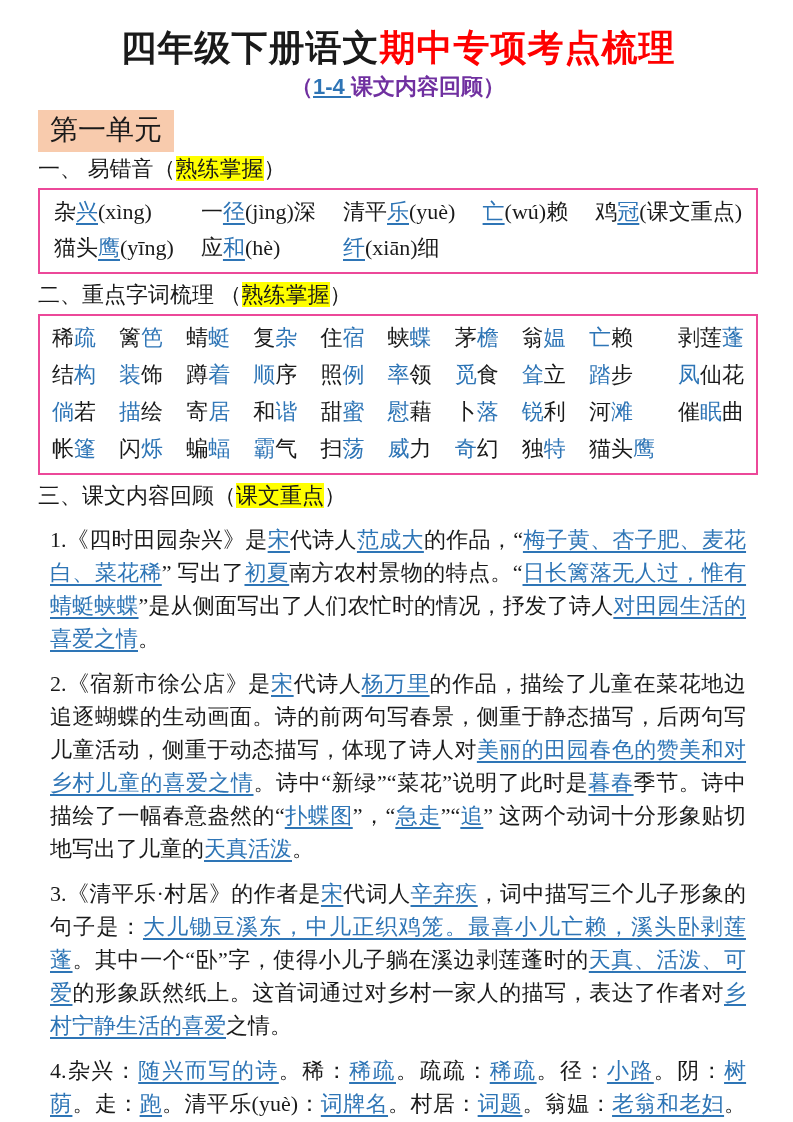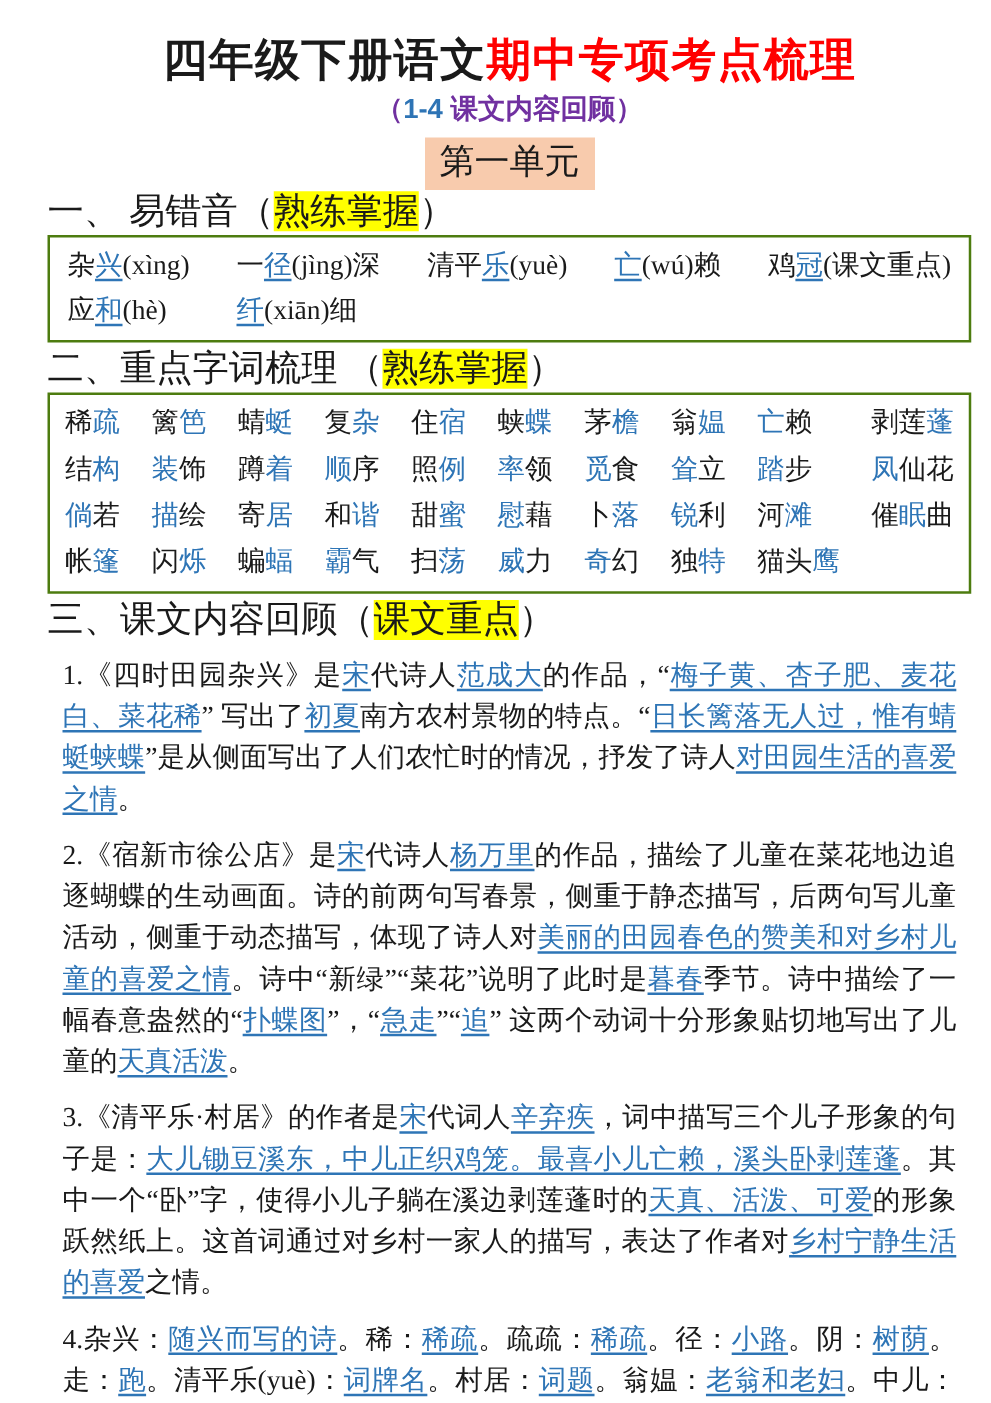--- a/index.html
+++ b/index.html
@@ -1,36 +1,36 @@
 <!DOCTYPE html>
 <html><head>
 <meta charset="utf-8">
 <style>
   html,body{margin:0;padding:0;background:#ffffff;}
   body{
     width:793px;height:1122px;overflow:hidden;
     font-family:"Liberation Serif","DejaVu Serif",serif;
     color:#1a1a1a;
   }
-  .page{box-sizing:border-box;width:793px;height:942px;padding:26px 16px 0 38px;}
+  .page{box-sizing:border-box;width:793px;height:942px;padding:26px 35px 0 38px;}
   .title{text-align:center;font-size:36px;font-weight:bold;letter-spacing:1px;line-height:44px;}
   .subtitle{text-align:center;font-size:22px;font-weight:bold;line-height:30px;margin-top:2px;}
-  .unit-row{text-align:center;margin:8px 0 0;}
+  .unit-row{margin:8px 0 0;}
   .unit-box{display:inline-block;background:#F8CBAD;font-size:28px;line-height:36px;padding:2px 12px 4px;}
-  .sec{font-size:29px;line-height:30px;margin:2px 0 4px;}
-  .tbl{border:2px solid #4d7c0f;display:grid;justify-content:space-between;
+  .sec{font-size:22px;line-height:30px;margin:2px 0 4px;}
+  .tbl{border:2px solid #ec4899;display:grid;justify-content:space-between;
        font-size:22px;line-height:30px;margin:1px 0 6px;}
   .t1{grid-template-columns:repeat(5,max-content);padding:7px 14px 9px;row-gap:6px;}
   .t2{grid-template-columns:repeat(10,max-content);padding:7px 12px 9px;row-gap:7px;}
   .para{font-size:22px;line-height:33px;text-align:justify;margin:12px;}
   
   .seg-k{}
   .seg-r{color:#FF0000;}
   .seg-p{color:#7030A0;}
-  .seg-nb{color:#2E74B5;font-family:"Liberation Sans","DejaVu Sans",sans-serif;font-weight:bold;}
+  .seg-nb{color:#2E74B5;font-family:"Liberation Sans","DejaVu Sans",sans-serif;font-weight:bold;text-decoration:underline;}
   .seg-hl{background:#FFFF00;}
   .seg-b{color:#2E75B6;text-decoration:underline;text-underline-offset:4px;text-decoration-thickness:1.5px;}
   .seg-bc{color:#2E75B6;}
 </style>
 </head>
 <body>
 
 <div class="page">
 
   <div class="title"><span class="seg-k">四年级下册语文</span><span class="seg-r">期中专项考点梳理</span></div>
@@ -41,20 +41,21 @@
   </div>
 
   <div class="sec"><span class="seg-k">一、 易错音（</span><span class="seg-hl">熟练掌握</span><span class="seg-k">）</span></div>
 
   <div class="tbl t1">
     <div class="cell"><span class="seg-k">杂</span><span class="seg-b">兴</span><span class="seg-k">(xìng)</span></div>
     <div class="cell"><span class="seg-k">一</span><span class="seg-b">径</span><span class="seg-k">(jìng)深</span></div>
     <div class="cell"><span class="seg-k">清平</span><span class="seg-b">乐</span><span class="seg-k">(yuè)</span></div>
     <div class="cell"><span class="seg-b">亡</span><span class="seg-k">(wú)赖</span></div>
     <div class="cell"><span class="seg-k">鸡</span><span class="seg-b">冠</span><span class="seg-k">(课文重点)</span></div>
+    <div class="cell"><span class="seg-k">猫头</span><span class="seg-b">鹰</span><span class="seg-k">(yīng)</span></div>
     <div class="cell"><span class="seg-k">应</span><span class="seg-b">和</span><span class="seg-k">(hè)</span></div>
     <div class="cell"><span class="seg-b">纤</span><span class="seg-k">(xiān)细</span></div>
   </div>
 
   <div class="sec"><span class="seg-k">二、重点字词梳理 （</span><span class="seg-hl">熟练掌握</span><span class="seg-k">）</span></div>
 
   <div class="tbl t2">
     <div class="cell"><span class="seg-k">稀</span><span class="seg-bc">疏</span></div>
     <div class="cell"><span class="seg-k">篱</span><span class="seg-bc">笆</span></div>
     <div class="cell"><span class="seg-k">蜻</span><span class="seg-bc">蜓</span></div>

